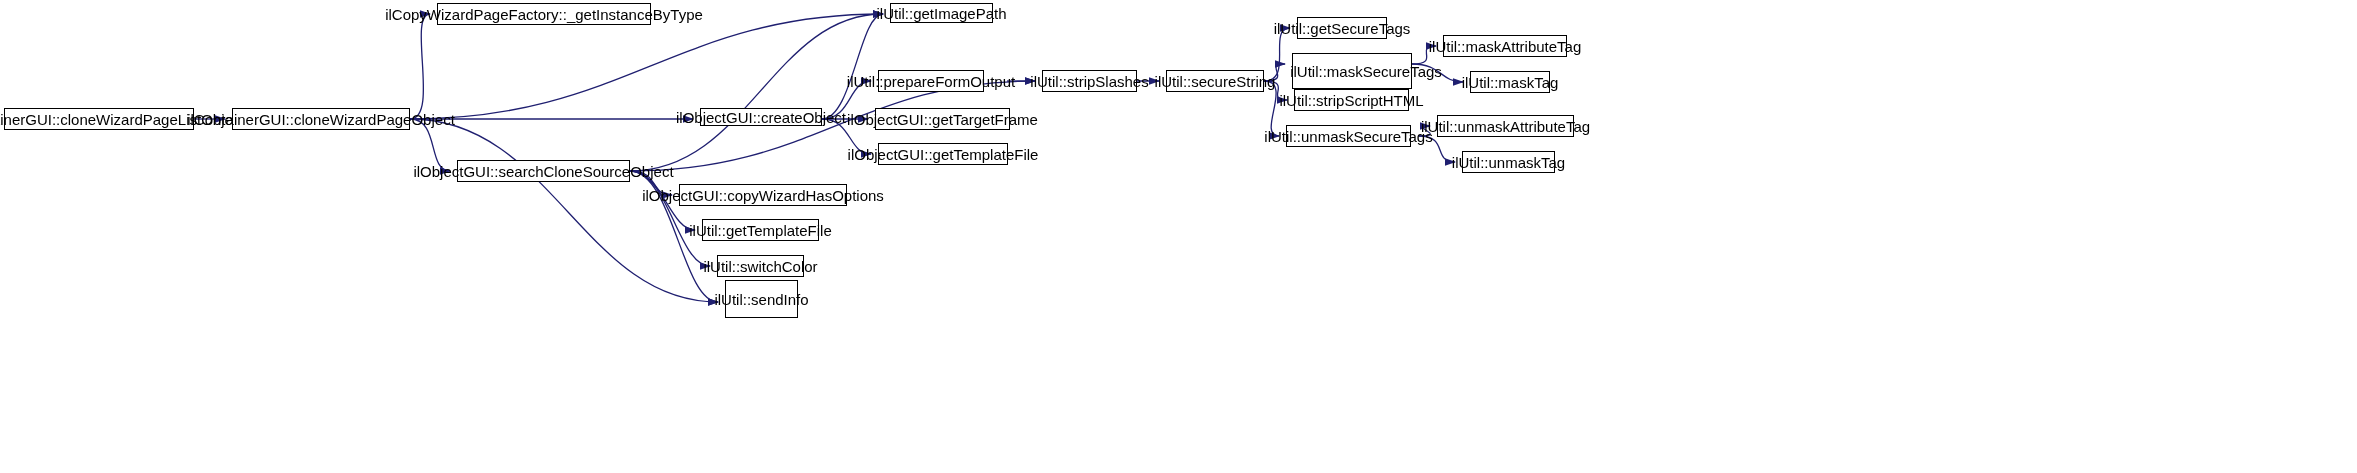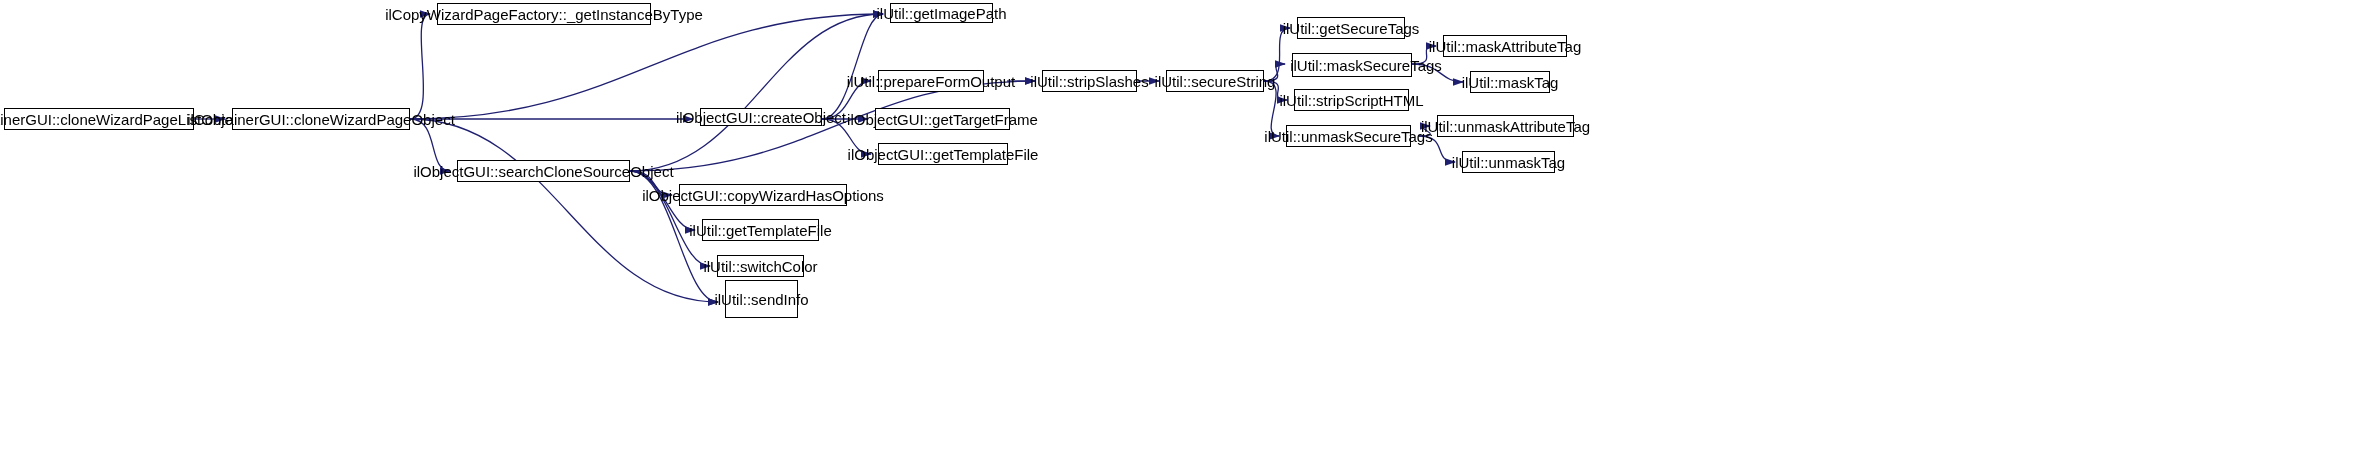--- a/index.html
+++ b/index.html
@@ -90,22 +90,22 @@
       <div class="node" style="left: 890px; top: 3px; width: 103px; height: 20px;">ilUtil::getImagePath</div>
       <div class="node" style="left: 878px; top: 70px; width: 106px; height: 22px;">ilUtil::prepareFormOutput</div>
       <div class="node" style="left: 875px; top: 108px; width: 135px; height: 22px;">ilObjectGUI::getTargetFrame</div>
       <div class="node" style="left: 878px; top: 143px; width: 130px; height: 22px;">ilObjectGUI::getTemplateFile</div>
       <div class="node" style="left: 679px; top: 184px; width: 168px; height: 22px;">ilObjectGUI::copyWizardHasOptions</div>
       <div class="node" style="left: 702px; top: 219px; width: 117px; height: 22px;">ilUtil::getTemplateFile</div>
       <div class="node" style="left: 717px; top: 255px; width: 87px; height: 22px;">ilUtil::switchColor</div>
       <div class="node" style="left: 725px; top: 280px; width: 73px; height: 38px;">ilUtil::sendInfo</div>
       <div class="node" style="left: 1042px; top: 70px; width: 95px; height: 22px;">ilUtil::stripSlashes</div>
       <div class="node" style="left: 1166px; top: 70px; width: 98px; height: 22px;">ilUtil::secureString</div>
-      <div class="node" style="left: 1297px; top: 17px; width: 108px; height: 22px;">ilUtil::getSecureTags</div>
-      <div class="node" style="left: 1292px; top: 53px; width: 120px; height: 24px; padding-left: 28px;">ilUtil::maskSecureTags</div>
+      <div class="node" style="left: 1297px; top: 17px; width: 90px; height: 22px;">ilUtil::getSecureTags</div>
+      <div class="node" style="left: 1292px; top: 53px; width: 120px; height: 36px; padding-left: 28px;">ilUtil::maskSecureTags</div>
       <div class="node" style="left: 1294px; top: 89px; width: 115px; height: 22px;">ilUtil::stripScriptHTML</div>
       <div class="node" style="left: 1286px; top: 125px; width: 125px; height: 22px;">ilUtil::unmaskSecureTags</div>
       <div class="node" style="left: 1443px; top: 35px; width: 124px; height: 22px;">ilUtil::maskAttributeTag</div>
       <div class="node" style="left: 1470px; top: 71px; width: 80px; height: 22px;">ilUtil::maskTag</div>
       <div class="node" style="left: 1437px; top: 115px; width: 137px; height: 22px;">ilUtil::unmaskAttributeTag</div>
       <div class="node" style="left: 1462px; top: 151px; width: 93px; height: 22px;">ilUtil::unmaskTag</div>
     </div>
 </div>
 
 </body></html>

